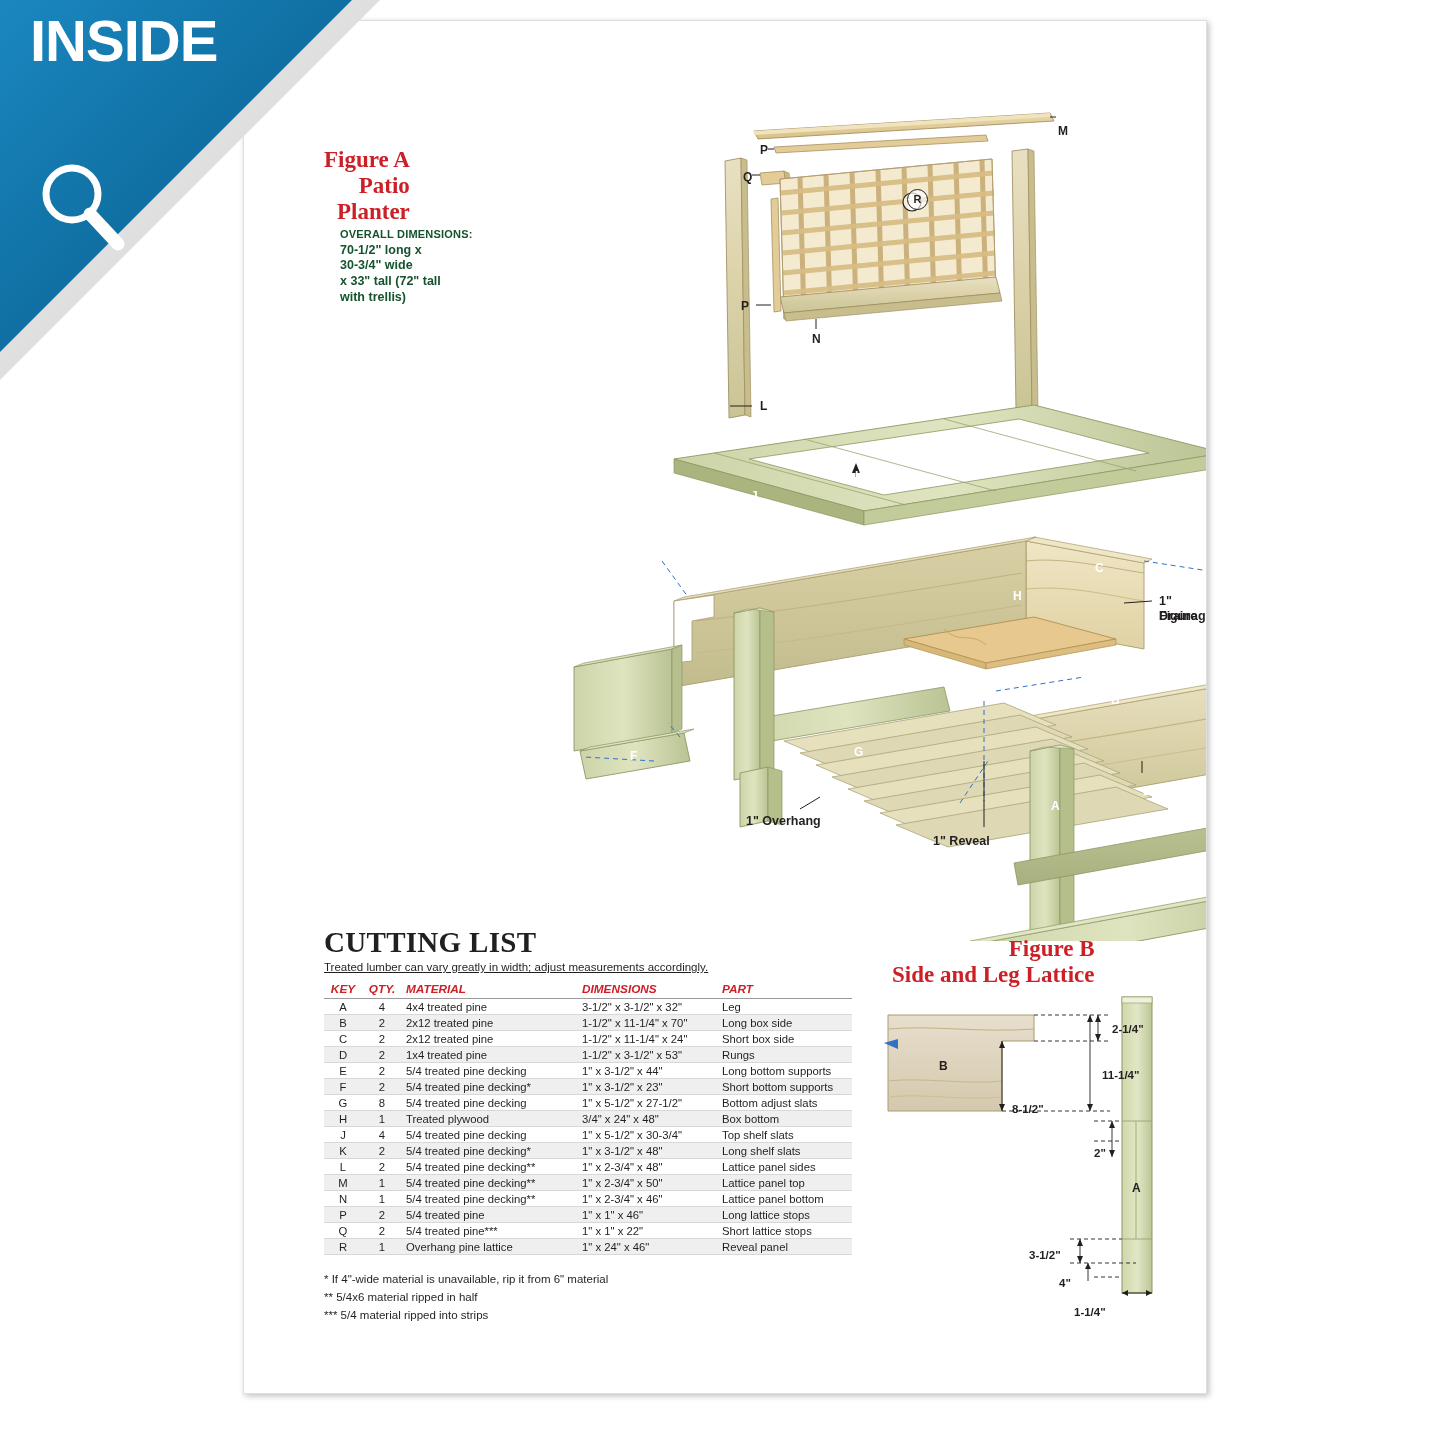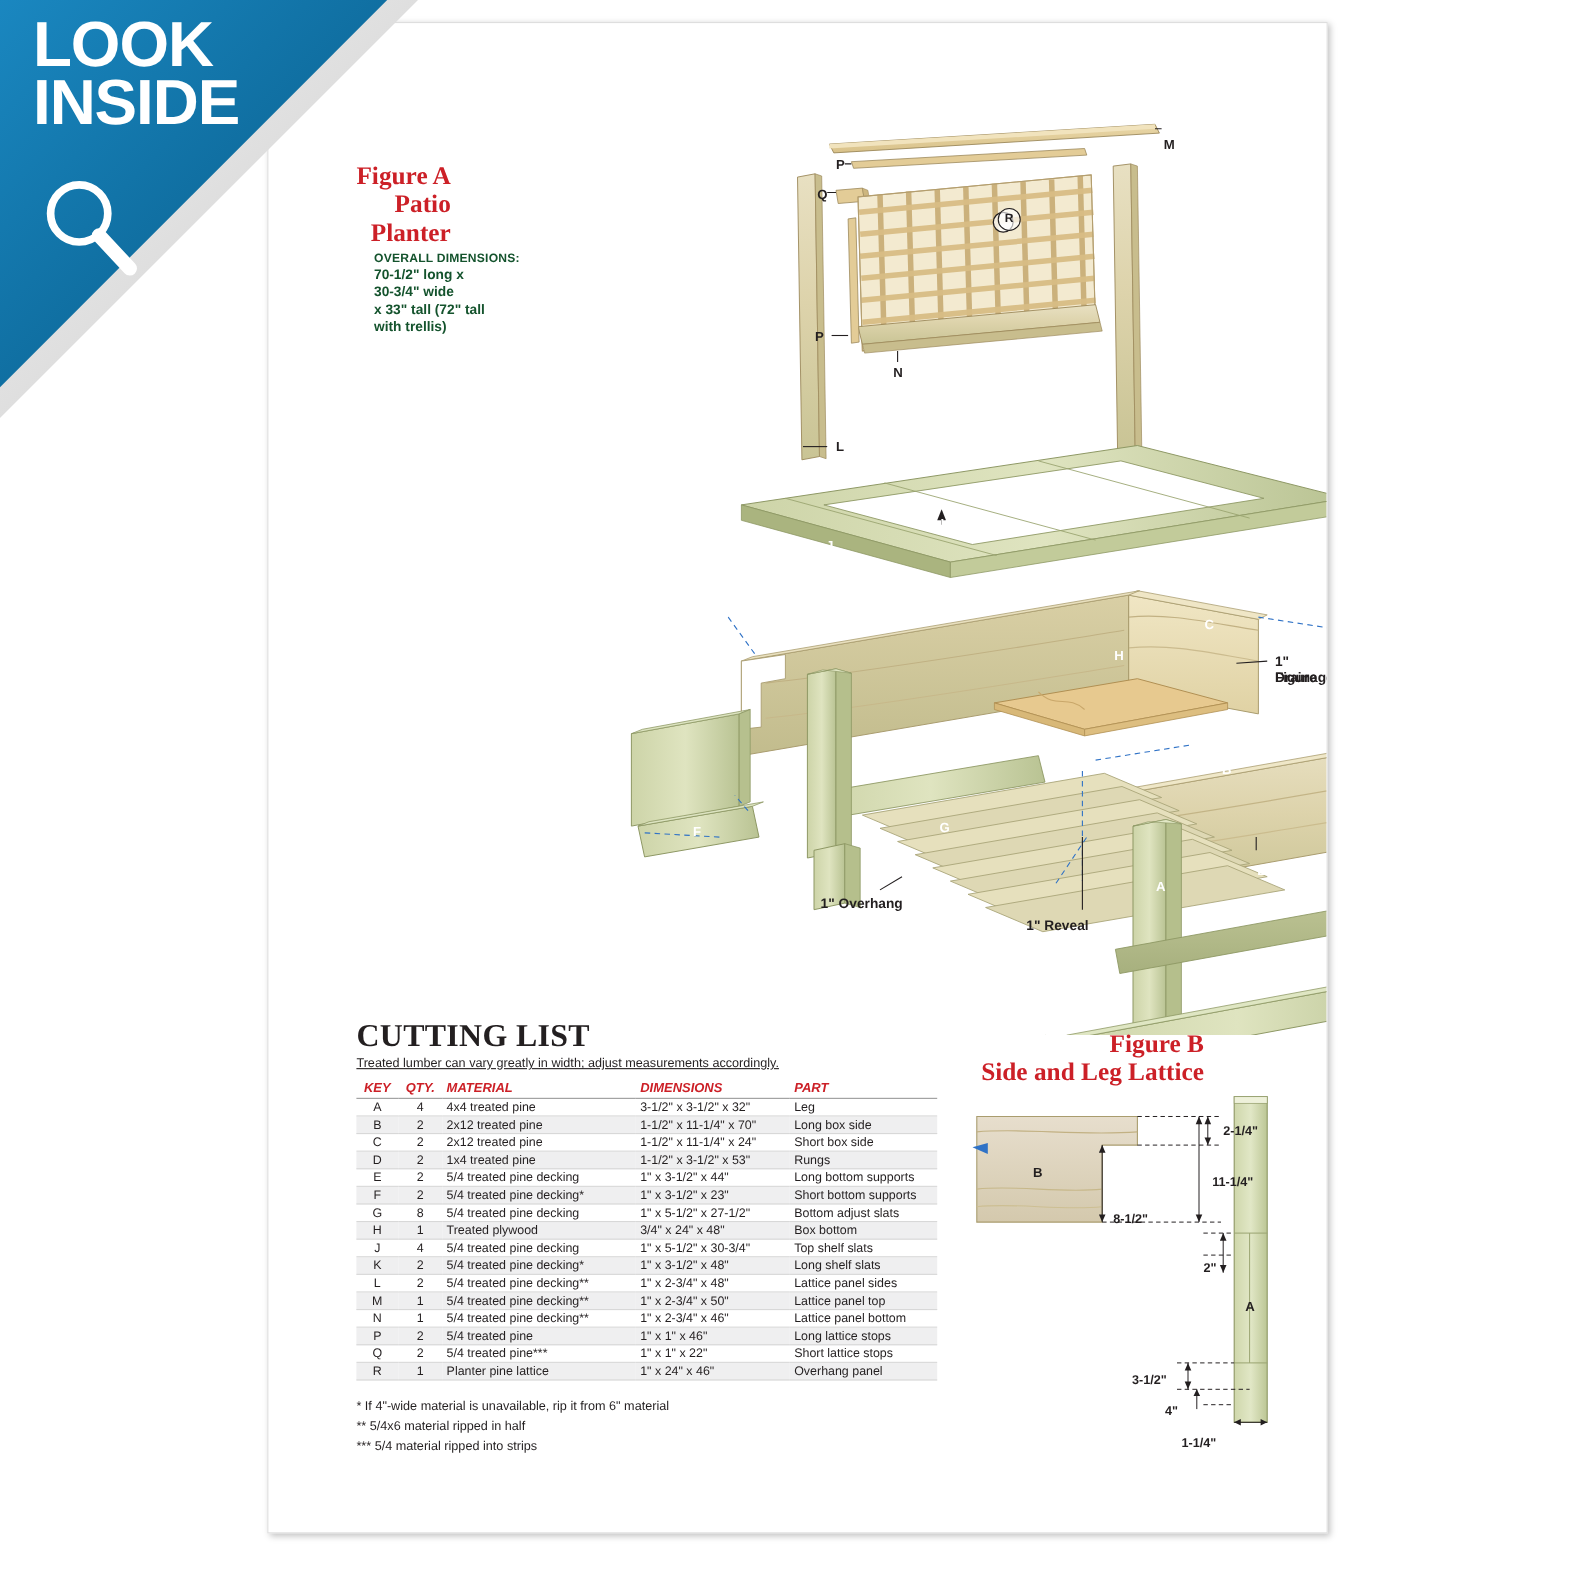--- a/index.html
+++ b/index.html
@@ -583,23 +583,23 @@
           <tr>
             <td class="key">Q</td>
             <td class="qty">2</td>
             <td>5/4 treated pine***</td>
             <td>1" x 1" x 22"</td>
             <td>Short lattice stops</td>
           </tr>
           <tr>
             <td class="key">R</td>
             <td class="qty">1</td>
-            <td>Planter pine lattice</td>
+            <td>Overhang pine lattice</td>
             <td>1" x 24" x 46"</td>
-            <td>Overhang panel</td>
+            <td>Reveal panel</td>
           </tr>
         </tbody>
     </table>
   </div>
 
   <div id="footnotes">
       <div>* If 4"-wide material is unavailable, rip it from 6" material</div>
       <div>** 5/4x6 material ripped in half</div>
       <div>*** 5/4 material ripped into strips</div>
     </div>
@@ -704,20 +704,19 @@
         <stop offset="0" stop-color="#f4f4f4"></stop>
         <stop offset="1" stop-color="#c9c9c9"></stop>
       </linearGradient>
     </defs>
 
     <polygon points="0,0 380,0 0,380" fill="url(#foldG)"></polygon>
 
     <polygon points="0,0 352,0 0,352" fill="url(#flagG)"></polygon>
   </svg>
   <div class="label">
-    <span class="look">LOOK</span>
     <span class="inside">INSIDE</span>
   </div>
   <svg id="magnifier" viewBox="0 0 96 96">
     <circle cx="38" cy="36" r="26" fill="none" stroke="#ffffff" stroke-width="7"></circle>
     <line x1="56" y1="56" x2="84" y2="86" stroke="#ffffff" stroke-width="13" stroke-linecap="round"></line>
   </svg>
 </div>
 
 </body></html>

